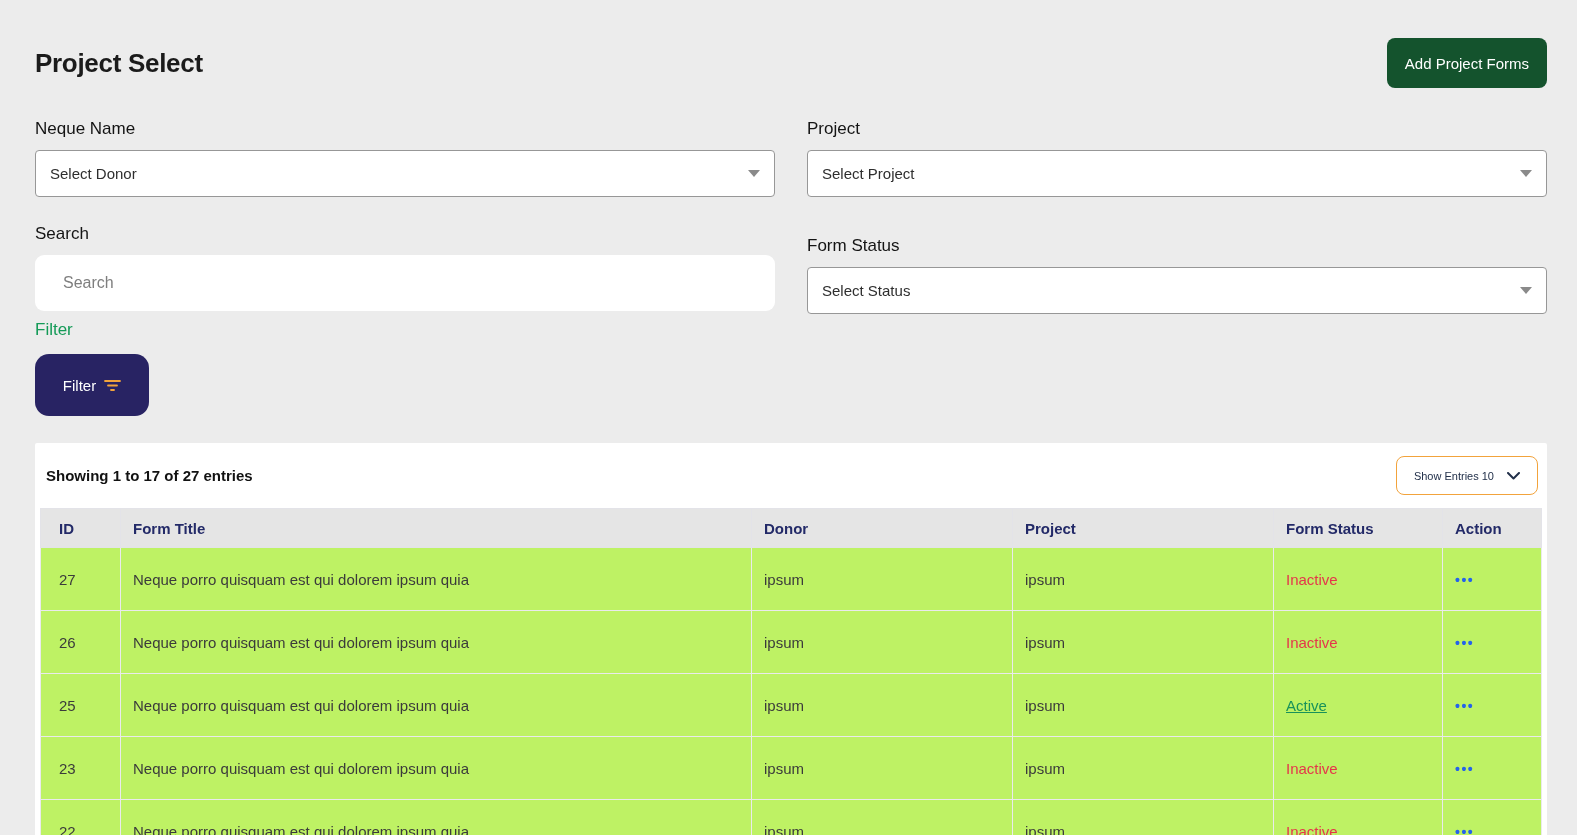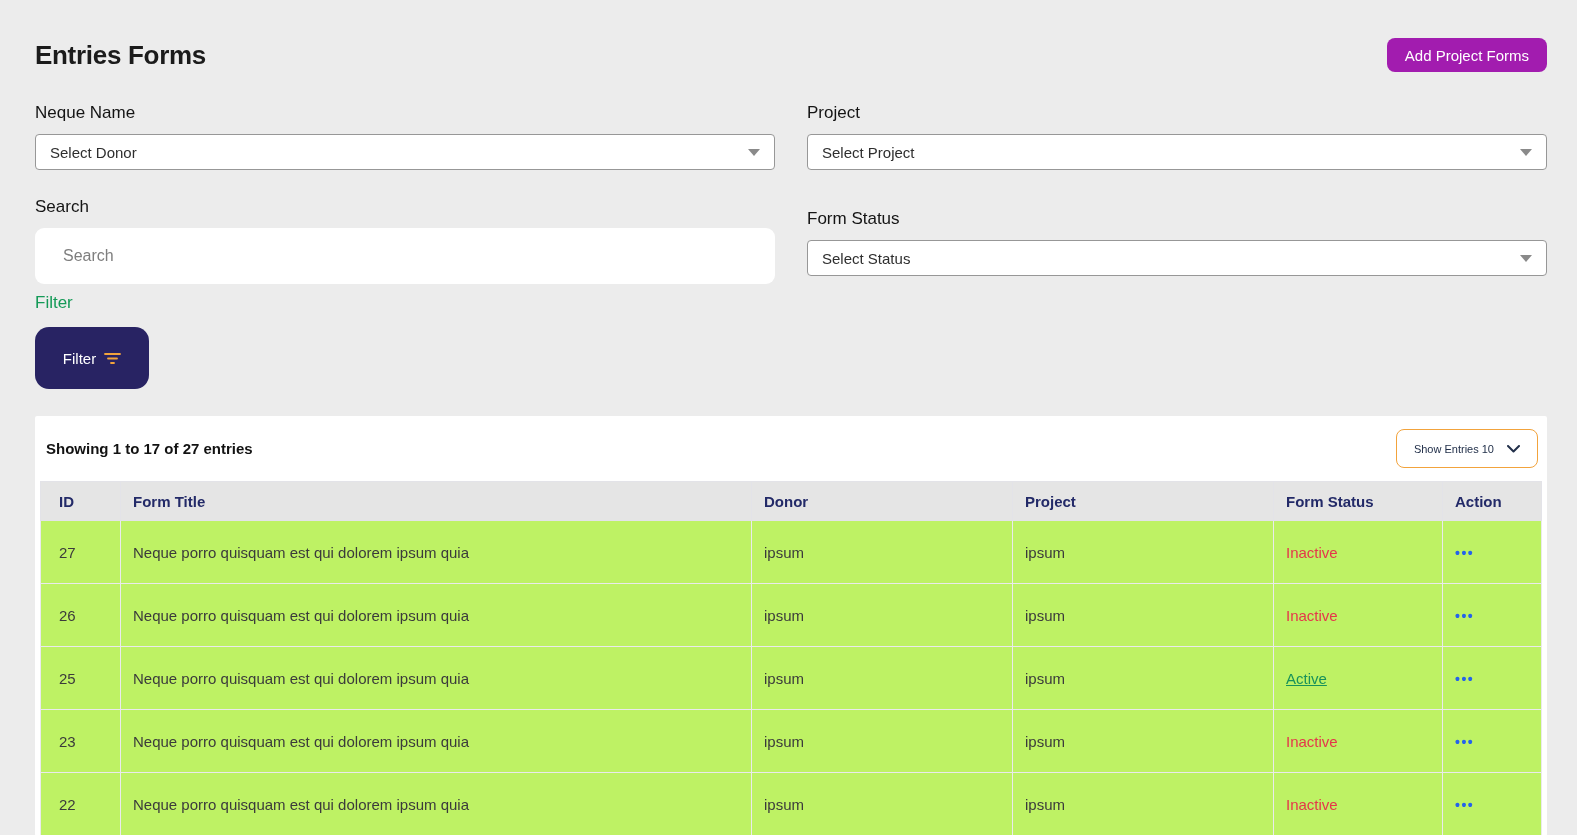--- a/index.html
+++ b/index.html
@@ -16,34 +16,34 @@
   
   .page-header {
     display: flex; justify-content: space-between; align-items: center;
     padding-top: 38px;
   }
   .page-title {
     margin: 0; font-size: 26px; font-weight: 700; color: #1b1b1b;
     letter-spacing: -0.3px;
   }
   .btn-add {
-    background: #a21caf; color: #ffffff; border: none; border-radius: 8px;
-    padding: 0 18px; height: 34px; font-size: 15px; font-weight: 500;
+    background: #14532d; color: #ffffff; border: none; border-radius: 8px;
+    padding: 0 18px; height: 50px; font-size: 15px; font-weight: 500;
     font-family: inherit; cursor: pointer;
   }
 
   
   .filters { display: flex; gap: 32px; margin-top: 30px; }
   .fcol { flex: 1; min-width: 0; }
   .f-label {
     display: block; font-size: 17px; font-weight: 500; color: #141414;
     line-height: 22px; margin-bottom: 10px;
   }
   .select {
-    height: 36px; background: #fff; border: 1px solid #979797; border-radius: 4px;
+    height: 47px; background: #fff; border: 1px solid #979797; border-radius: 4px;
     display: flex; align-items: center; justify-content: space-between;
     padding: 0 14px; font-size: 15px; color: #2e2e2e; cursor: pointer; text-align: center;
   }
   .caret {
     width: 0; height: 0; flex: 0 0 auto;
     border-left: 6px solid transparent; border-right: 6px solid transparent;
     border-top: 7px solid #8a8a8a;
   }
   .search-label { margin-top: 26px; }
   .status-label { margin-top: 38px; }
@@ -101,21 +101,21 @@
     color: #2563EB; font-size: 14px; font-weight: 700; letter-spacing: 1.5px;
     font-family: inherit; line-height: 1;
   }
 </style>
 </head>
 <body>
 
 <div class="page">
 
   <div class="page-header">
-    <h1 class="page-title">Entries Forms</h1>
+    <h1 class="page-title">Project Select</h1>
     <button class="btn-add">Add Project Forms</button>
   </div>
 
   <div class="filters">
     <div class="fcol">
       <label class="f-label">Neque Name</label>
       <div class="select">
         <span>Select Donor</span>
         <span class="caret"></span>
       </div>

